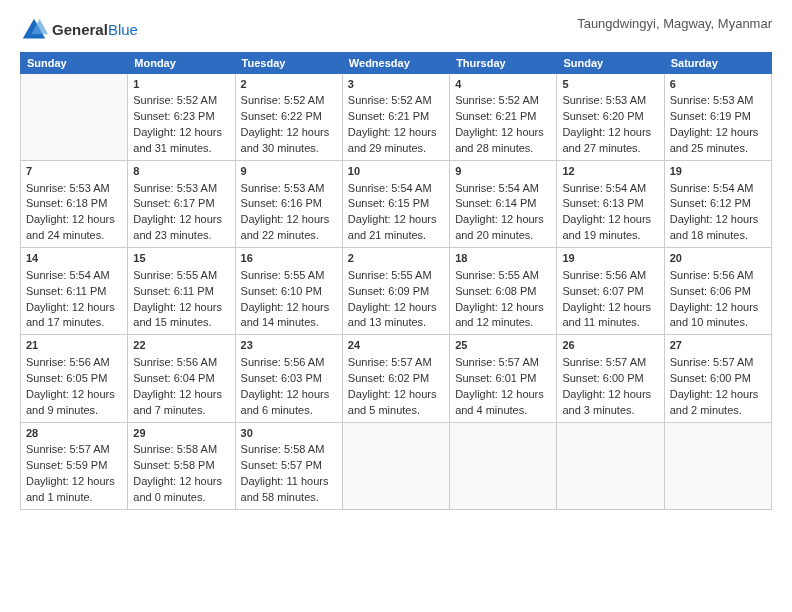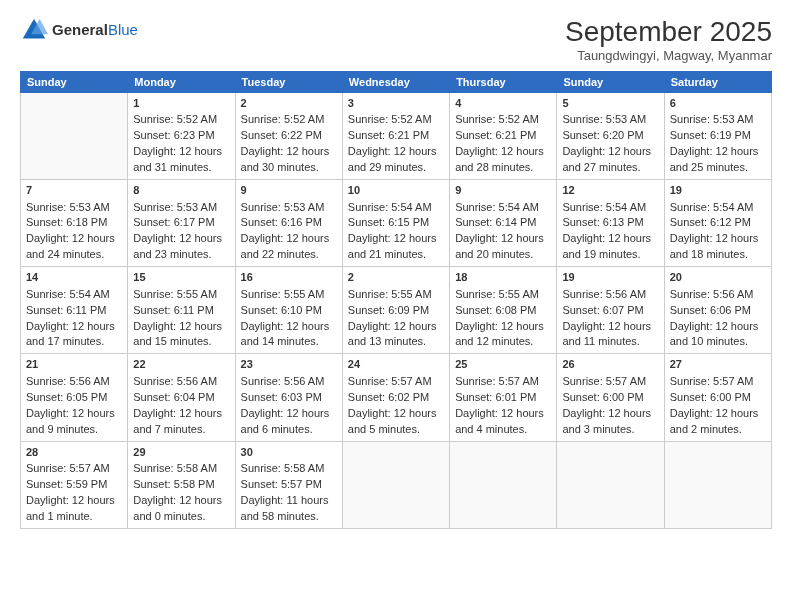--- a/index.html
+++ b/index.html
@@ -108,21 +108,20 @@
       <svg class="logo-icon" viewBox="0 0 40 40">
         <polygon points="20,4 36,32 4,32" fill="#1a6abf"></polygon>
         <polygon points="28,4 40,26 16,26" fill="#5ba3e0" opacity="0.7"></polygon>
       </svg>
       <div class="logo-text">
         <span class="logo-general">General</span>
         <span class="logo-blue">Blue</span>
       </div>
     </div>
     <div class="title-section">
-      <div class="month-title">September 2025</div>
       <div class="subtitle">Taungdwingyi, Magway, Myanmar</div>
     </div>
   </div>
 
   <table class="calendar">
     <thead>
       <tr>
         <th>Sunday</th>
         <th>Monday</th>
         <th>Tuesday</th>

